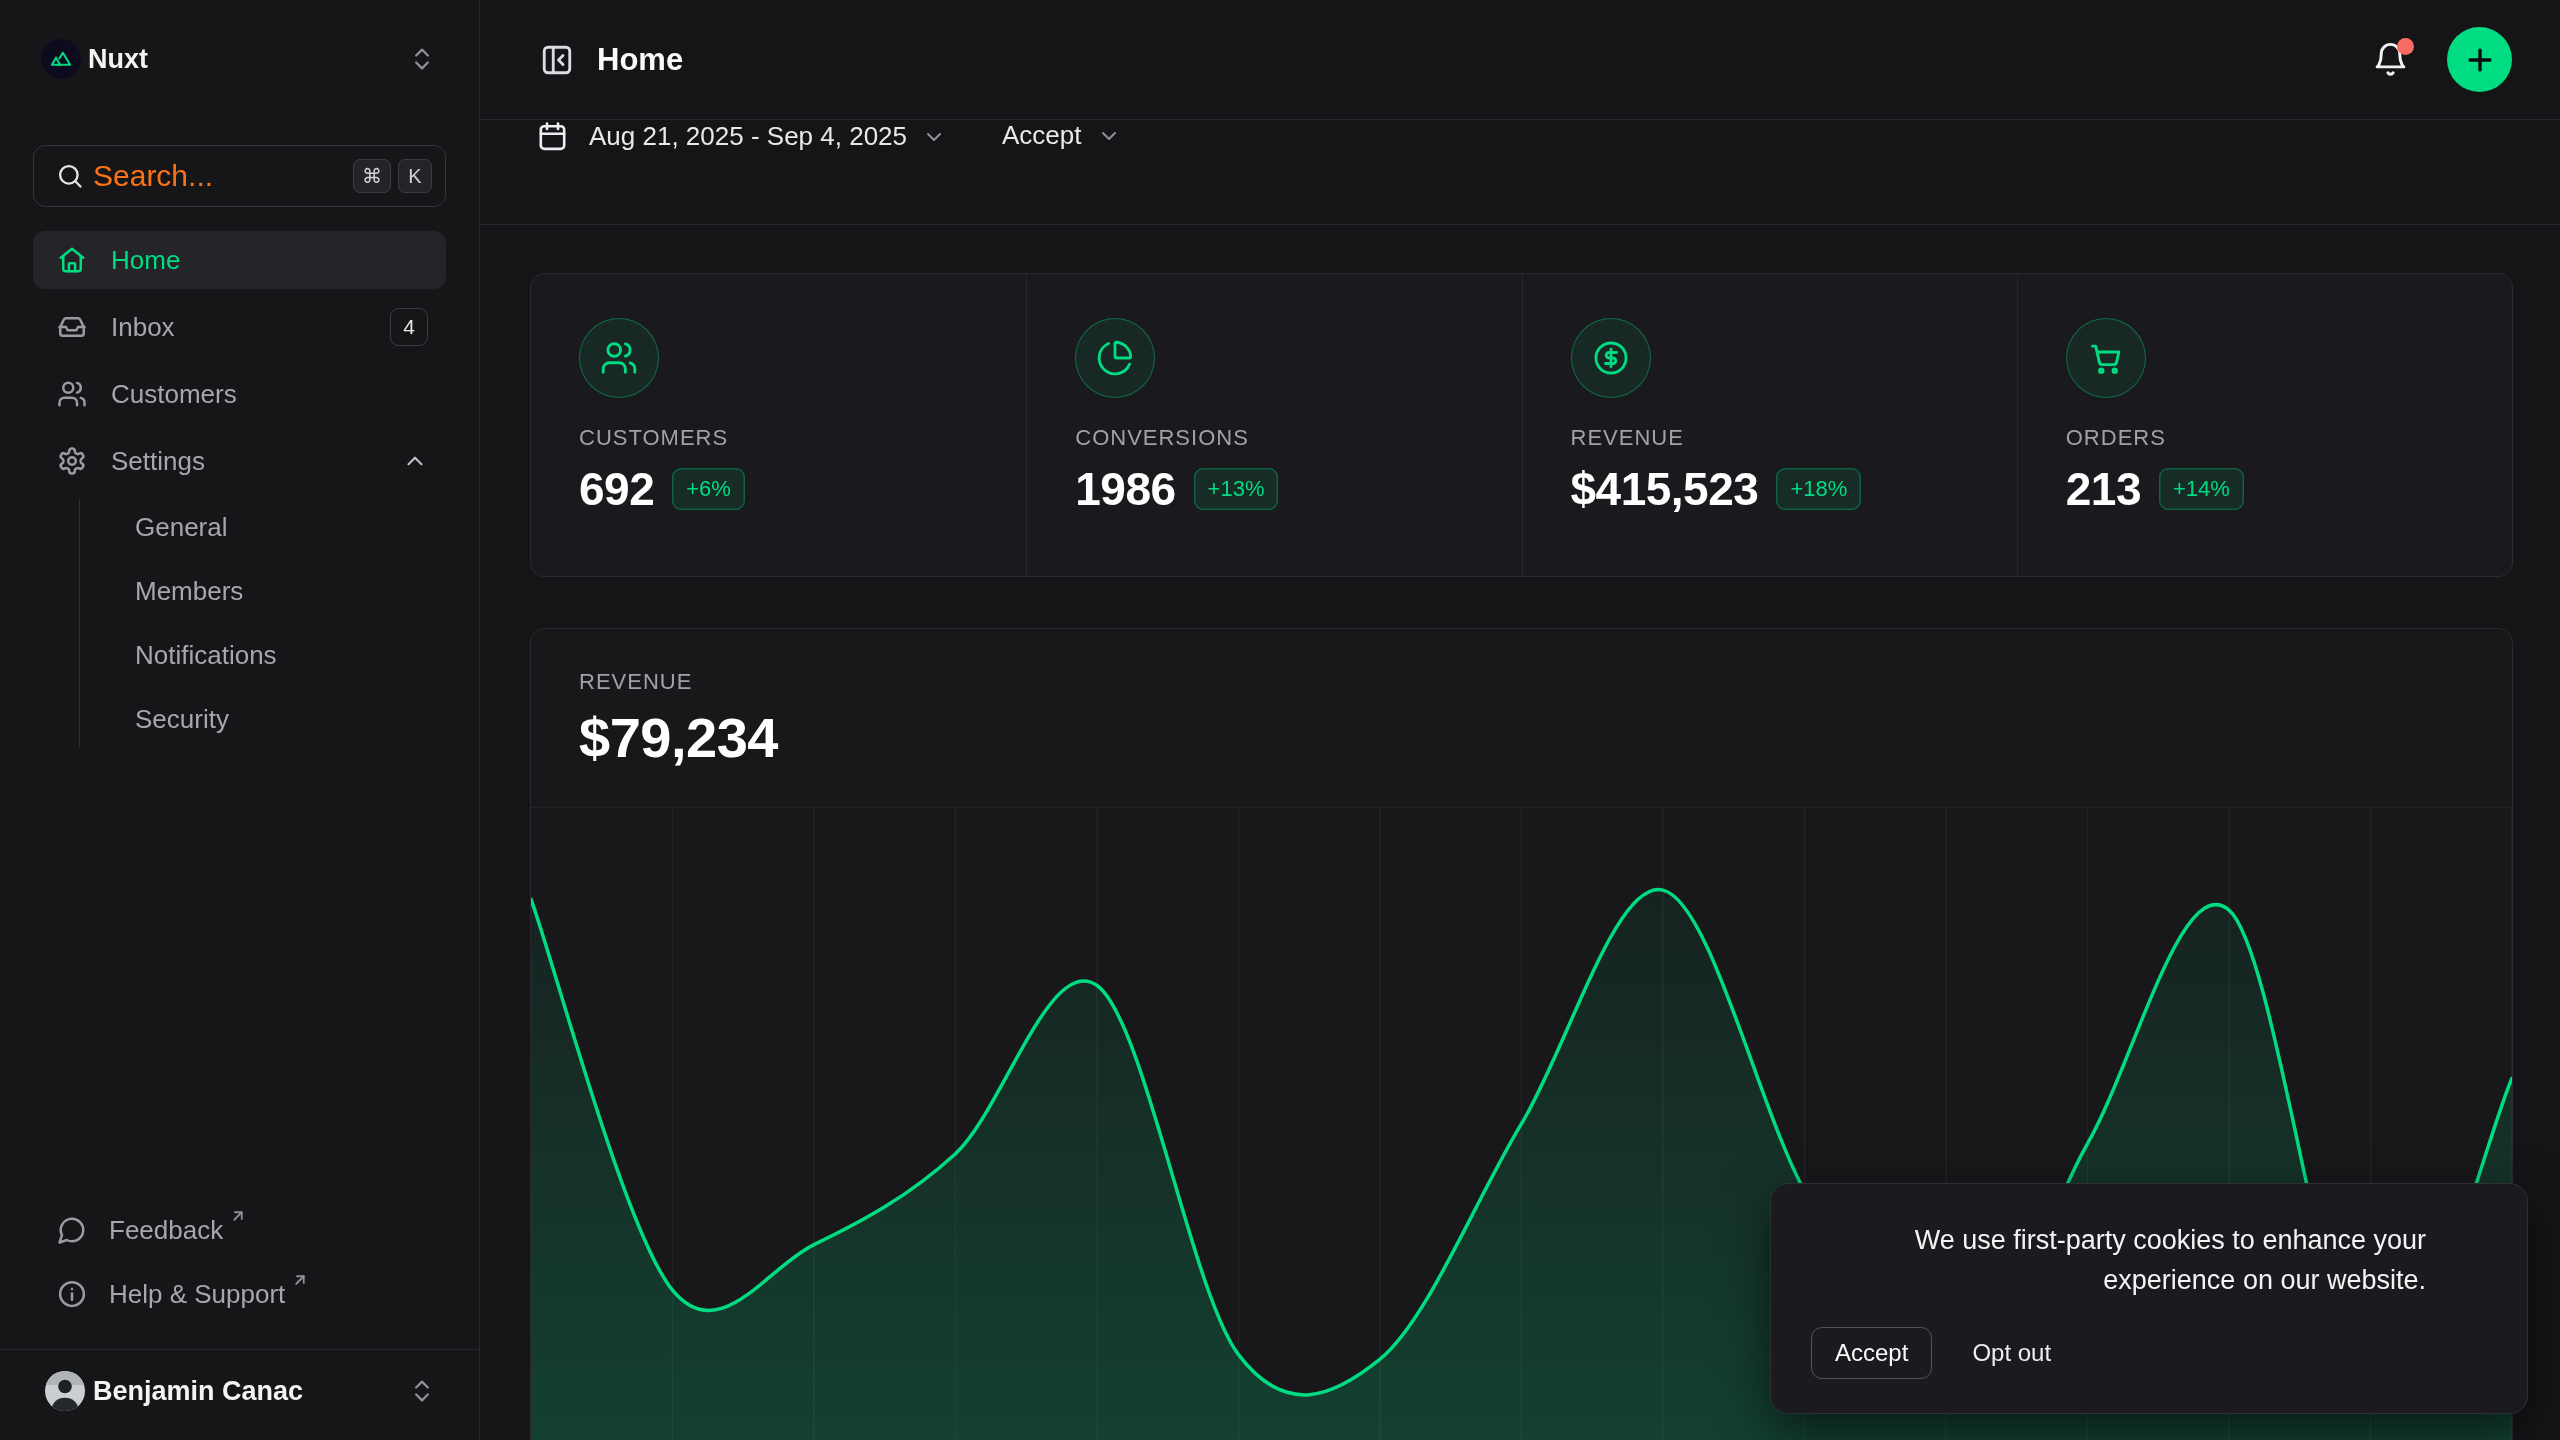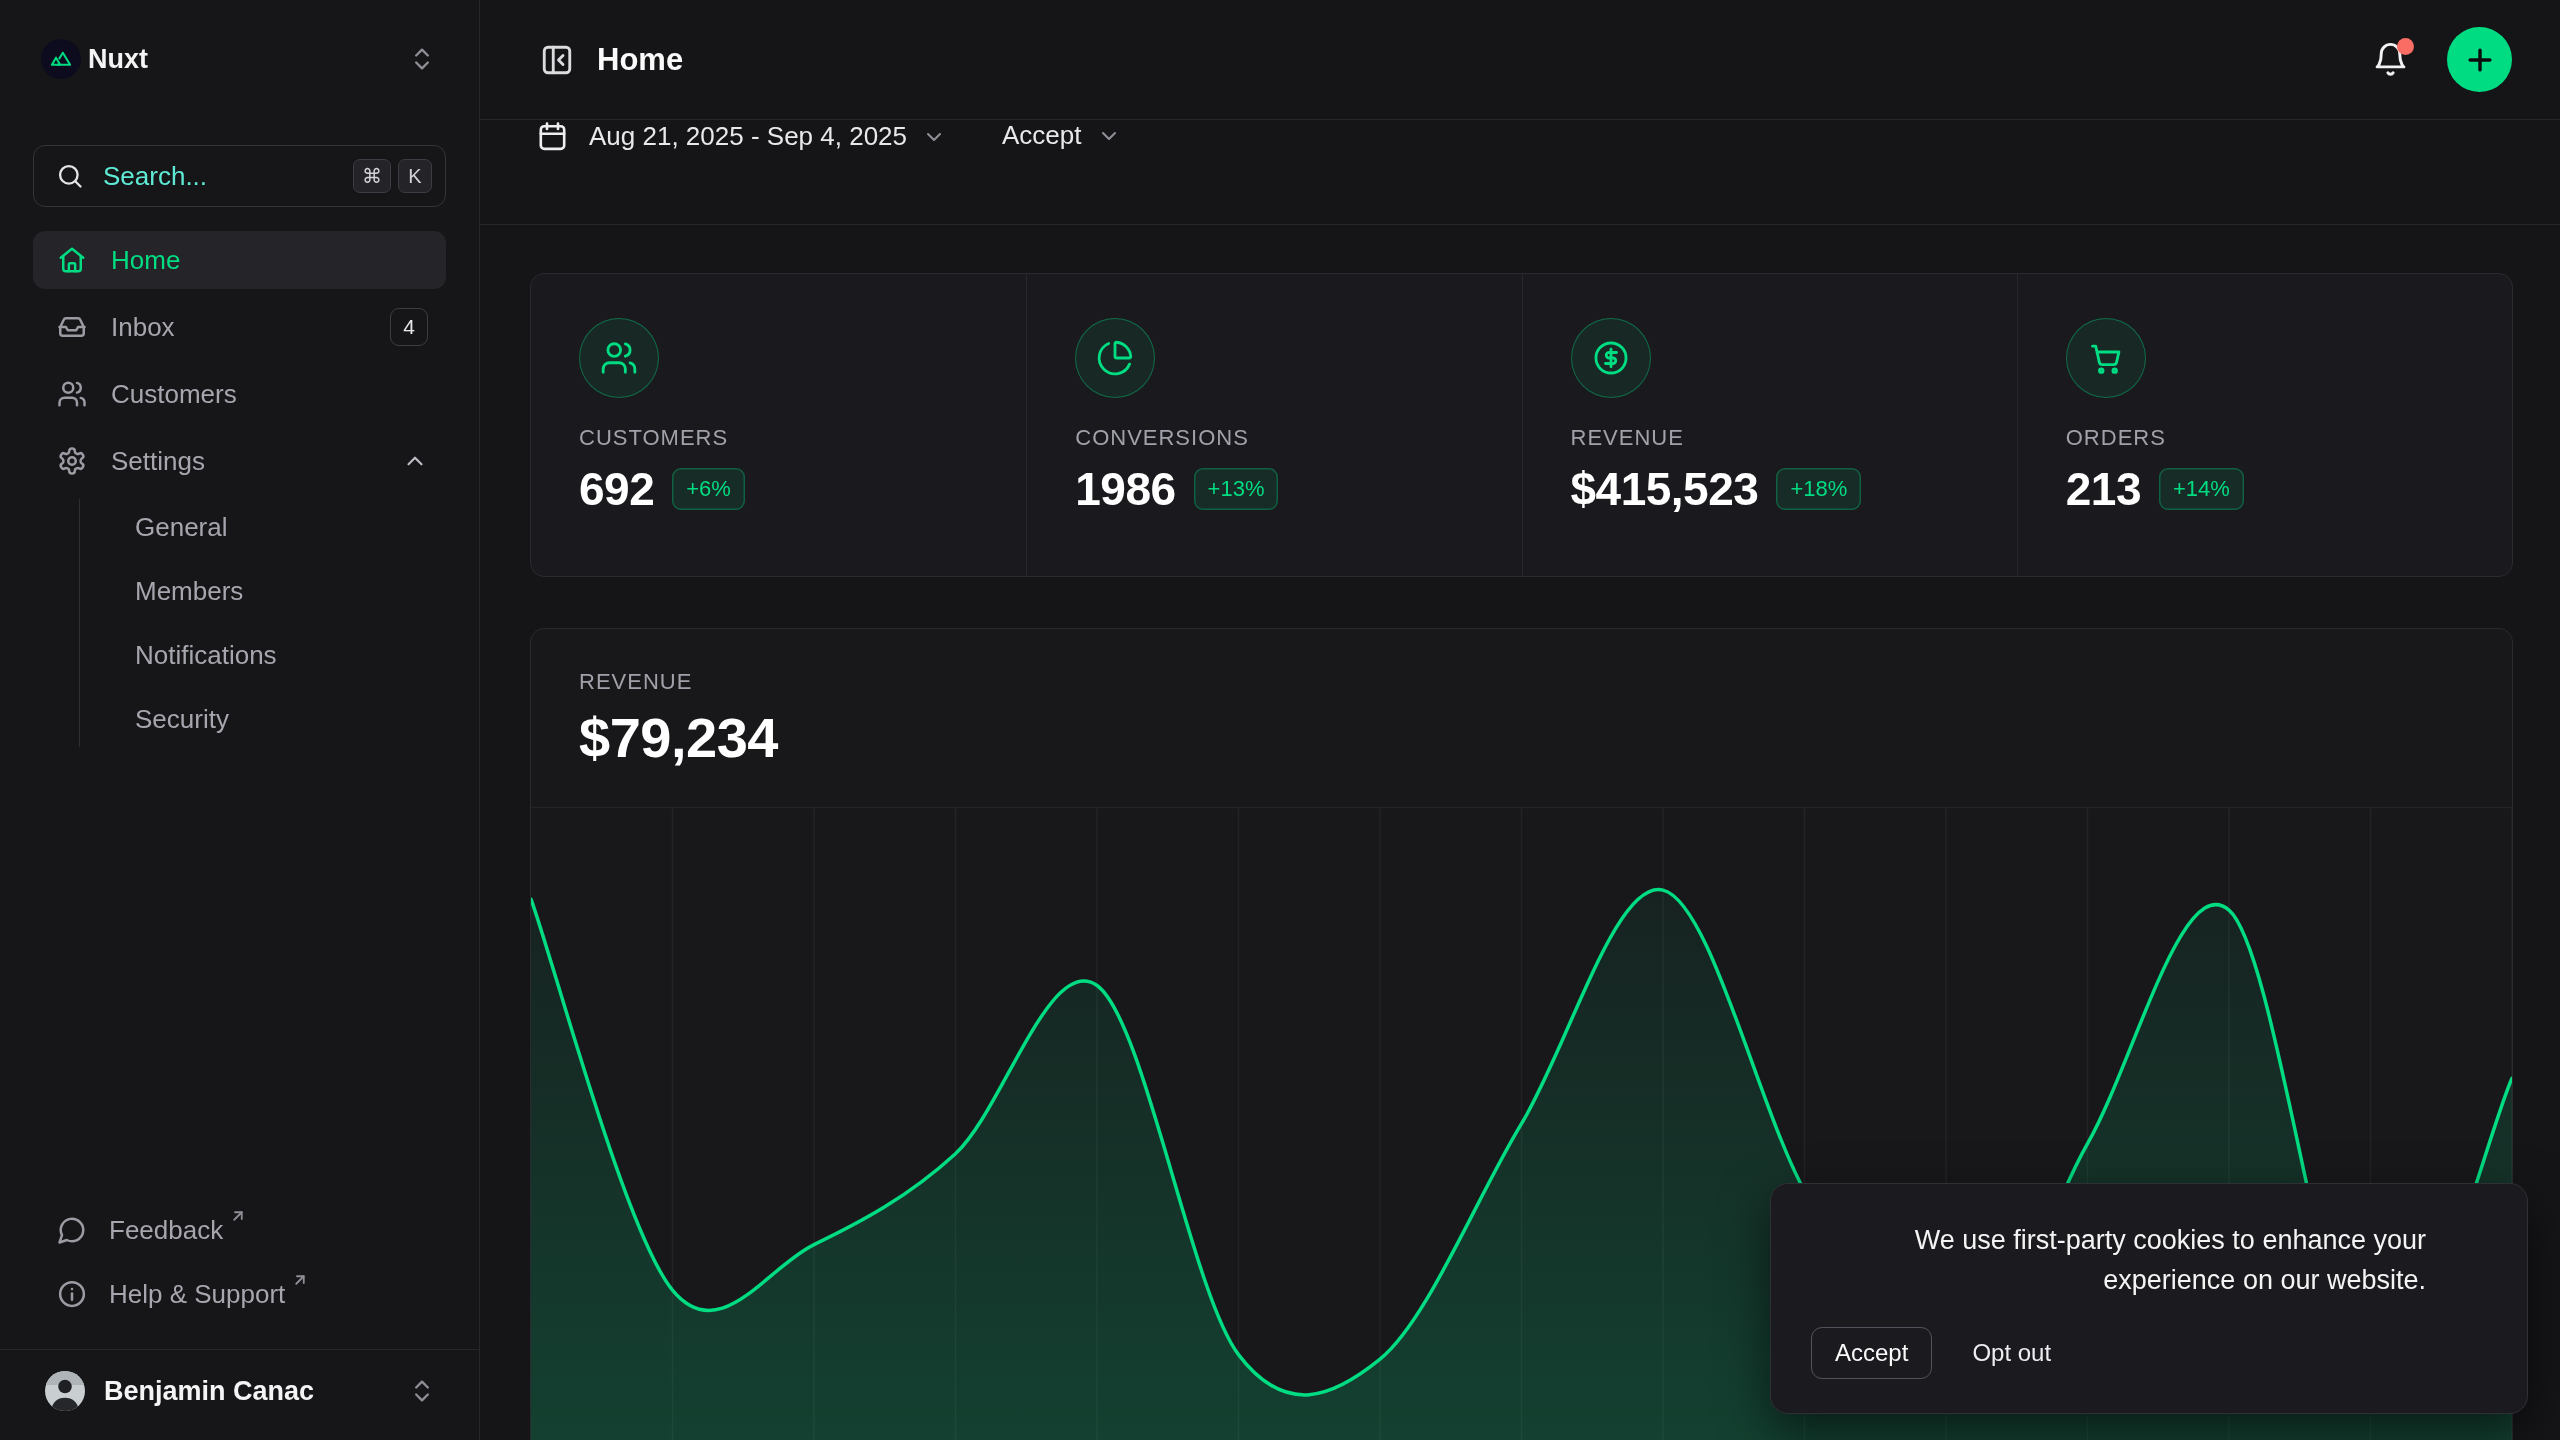--- a/index.html
+++ b/index.html
@@ -25,21 +25,21 @@
   .logo-name { margin-left:7px; font-size:27px; font-weight:700; color:#f4f4f5; flex:1; }
   .select-icon { color:#8e8e96; display:flex; }
 
   .search-box {
     margin-top:55px; height:62px;
     border:1px solid #34343b; border-radius:12px;
     display:flex; align-items:center; padding:0 13px 0 22px;
     cursor:text;
   }
   .search-box .sicon { color:#e4e4e7; display:flex; }
-  .search-placeholder { margin-left:19px; font-size:26px; color:#5eead4; flex:1; }
+  .search-placeholder { margin-left:9px; font-size:30px; color:#f97316; flex:1; }
   .kbd {
     min-width:34px; height:34px; padding:0 8px; margin-left:7px;
     border:1px solid #3c3c44; background:#232328; border-radius:7px;
     color:#d2d2d7; font-size:20px; display:flex; align-items:center; justify-content:center;
   }
 
   .nav { margin-top:24px; }
   .nav-item {
     height:58px; margin-bottom:9px; border-radius:12px;
     display:flex; align-items:center; padding:0 18px 0 24px;
@@ -61,21 +61,21 @@
 
   .sidebar-footer { margin-top:auto; }
   .flink { height:56px; margin-bottom:8px; border-radius:12px; display:flex; padding:0 18px 0 24px; color:#a6a6ae; font-size:26px; font-weight:500; cursor:pointer; }
   .flink .nicon { width:32px; display:flex; color:#9b9ba3; }
   .flink .nlabel { margin-left:20px; }
   .ext { color:#8e8e96; display:flex; margin-left:6px; position:relative; top:-8px; }
 
   .side-divider { height:1px; background:#26262b; margin:14px -33px 0; }
   .user-row { height:66px; margin-top:8px; display:flex; align-items:center; padding:0 10px 0 12px; border-radius:12px; cursor:pointer; }
   .avatar { width:40px; height:40px; min-width:40px; border-radius:50%; overflow:hidden; }
-  .user-name { margin-left:19px; font-size:27px; font-weight:600; color:#f4f4f5; flex:1; }
+  .user-name { margin-left:8px; font-size:27px; font-weight:600; color:#f4f4f5; flex:1; }
 
   
   .main { flex:1; display:flex; flex-direction:column; min-width:0; background:#151518; }
   .topbar {
     height:120px; min-height:120px; border-bottom:1px solid #26262b;
     display:flex; align-items:center; padding:0 48px 0 54px;
   }
   .collapse-btn { width:46px; height:46px; display:flex; align-items:center; justify-content:center; color:#dcdce0; cursor:pointer; background:none; border:none; }
   .page-title { margin-left:17px; font-size:31px; font-weight:700; color:#fafafa; }
   .topbar-spacer { flex:1; }

